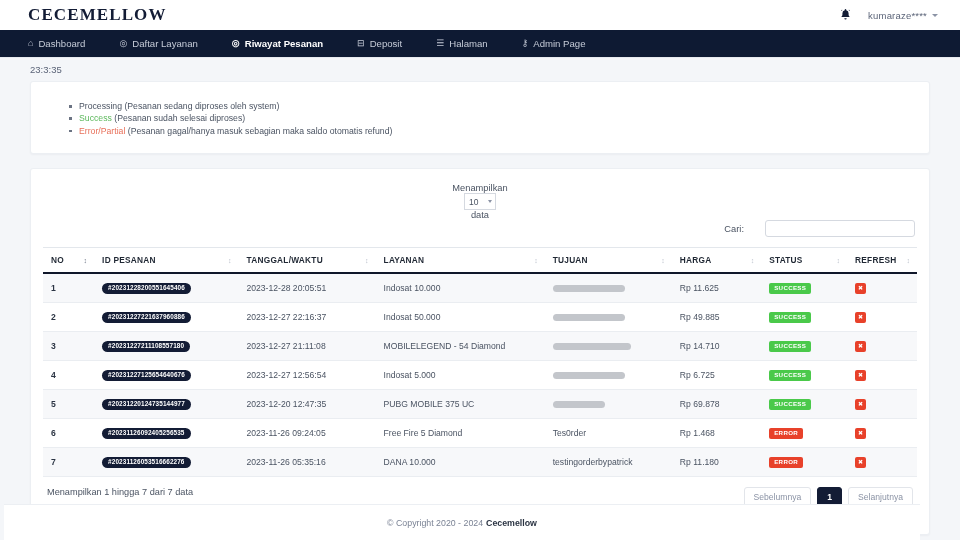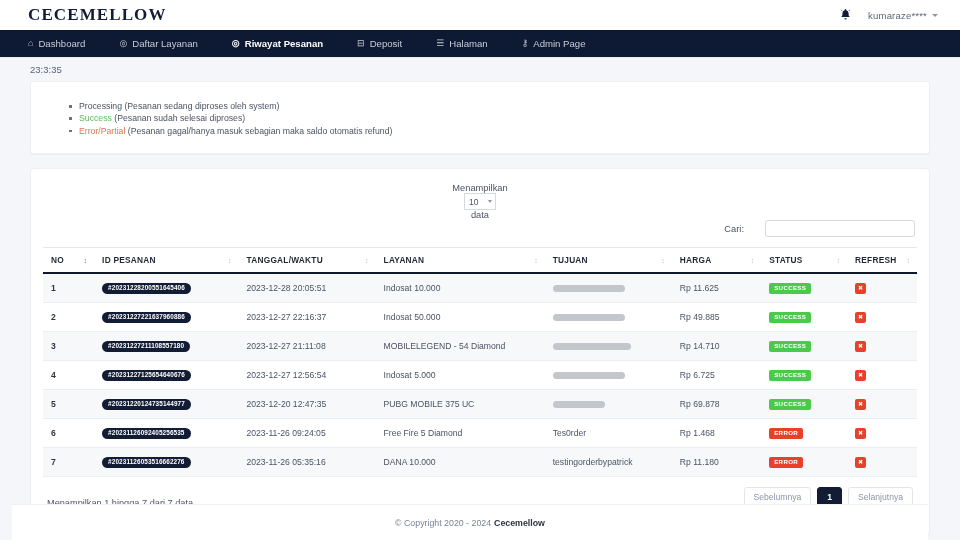--- a/index.html
+++ b/index.html
@@ -238,21 +238,21 @@
     line-height: 11px;
     text-align: center;
     padding: 0;
     display: inline-block;
     cursor: pointer;
     font-family: "Liberation Sans", sans-serif;
   }
 
   .table-footer {
     display: flex;
-    align-items: flex-end;
+    align-items: flex-start;
     padding: 10px 4px 2px 4px;
   }
   .info-text { font-size: 9.2px; color: #4a5362; }
   .pager { margin-left: auto; display: flex; align-items: center; gap: 6px; }
   .pg-btn {
     border: 1px solid #e2e5ea;
     background: #fff;
     border-radius: 3px;
     font-size: 8.6px;
     color: #8b93a5;
@@ -278,21 +278,21 @@
     align-items: center;
     padding: 2px 6px 2px 8px;
     font-size: 9px;
     color: #b0b6c1;
   }
   .arrow-row .right { margin-left: auto; }
 
   
   .page-footer {
     position: absolute;
-    bottom: 0; left: 12px;
+    bottom: 0; left: 4px;
     width: 916px;
     height: 36px;
     background: #ffffff;
     border-top: 1px solid #eceff3;
     display: flex;
     align-items: center;
     justify-content: center;
     font-size: 8.8px;
     color: #7a8294;
   }

